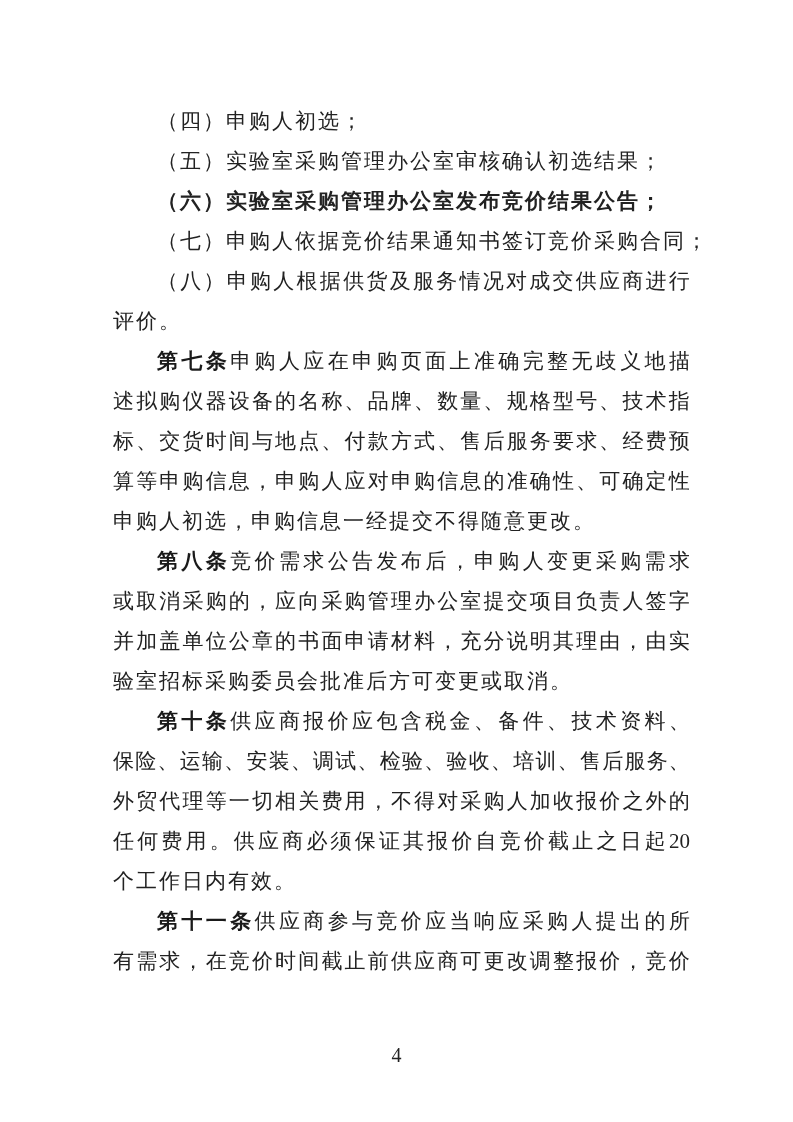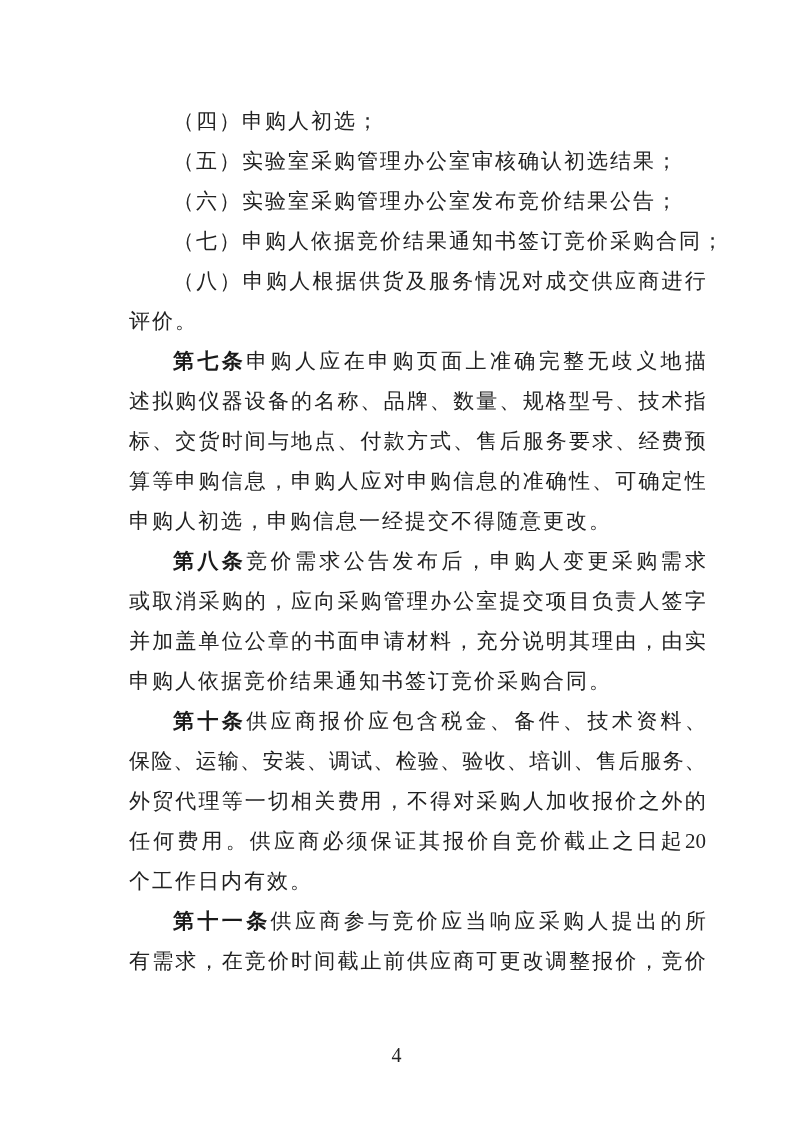--- a/index.html
+++ b/index.html
@@ -11,21 +11,21 @@
     position: relative;
     width: 793px;
     height: 1122px;
     background: #ffffff;
     overflow: hidden;
     font-family: "Liberation Serif", "DejaVu Serif", serif;
     color: #222222;
   }
   .text-block {
     position: absolute;
-    left: 129px;
+    left: 113px;
     top: 101px;
     width: 577px;
   }
   .line {
     height: 40px;
     line-height: 40px;
     font-size: 21px;
   }
   .line.nat {
     white-space: pre;
@@ -55,21 +55,21 @@
     color: #222222;
   }
 </style>
 </head>
 <body>
 
 <div class="page">
   <div class="text-block">
       <div class="line nat" style="padding-left: 44px;"><span>（四）申购人初选；</span></div>
       <div class="line nat" style="padding-left: 44px; font-family: Liberation Serif, serif;"><span>（五）实验室采购管理办公室审核确认初选结果；</span></div>
-      <div class="line nat" style="padding-left: 44px;"><span>（六）实验室采购管理办公室发布竞价结果公告；</span></div>
+      <div class="line nat" style="padding-left: 44px; font-weight: bold;"><span>（六）实验室采购管理办公室发布竞价结果公告；</span></div>
       <div class="line nat" style="padding-left: 44px; text-align: right;"><span>（七）申购人依据竞价结果通知书签订竞价采购合同；</span></div>
       <div class="line fill" style="padding-left: 44px;">
         <span>（</span>
         <span>八</span>
         <span>）</span>
         <span>申</span>
         <span>购</span>
         <span>人</span>
         <span>根</span>
         <span>据</span>
@@ -267,21 +267,21 @@
         <span>分</span>
         <span>说</span>
         <span>明</span>
         <span>其</span>
         <span>理</span>
         <span>由</span>
         <span>，</span>
         <span>由</span>
         <span>实</span>
       </div>
-      <div class="line nat"><span>申购人依据竞价结果通知书签订竞价采购合同。</span></div>
+      <div class="line nat"><span>验室招标采购委员会批准后方可变更或取消。</span></div>
       <div class="line fill" style="padding-left: 44px;">
         <span class="b">第</span>
         <span class="b">十</span>
         <span class="b">条</span>
         <span>供</span>
         <span>应</span>
         <span>商</span>
         <span>报</span>
         <span>价</span>
         <span>应</span>

